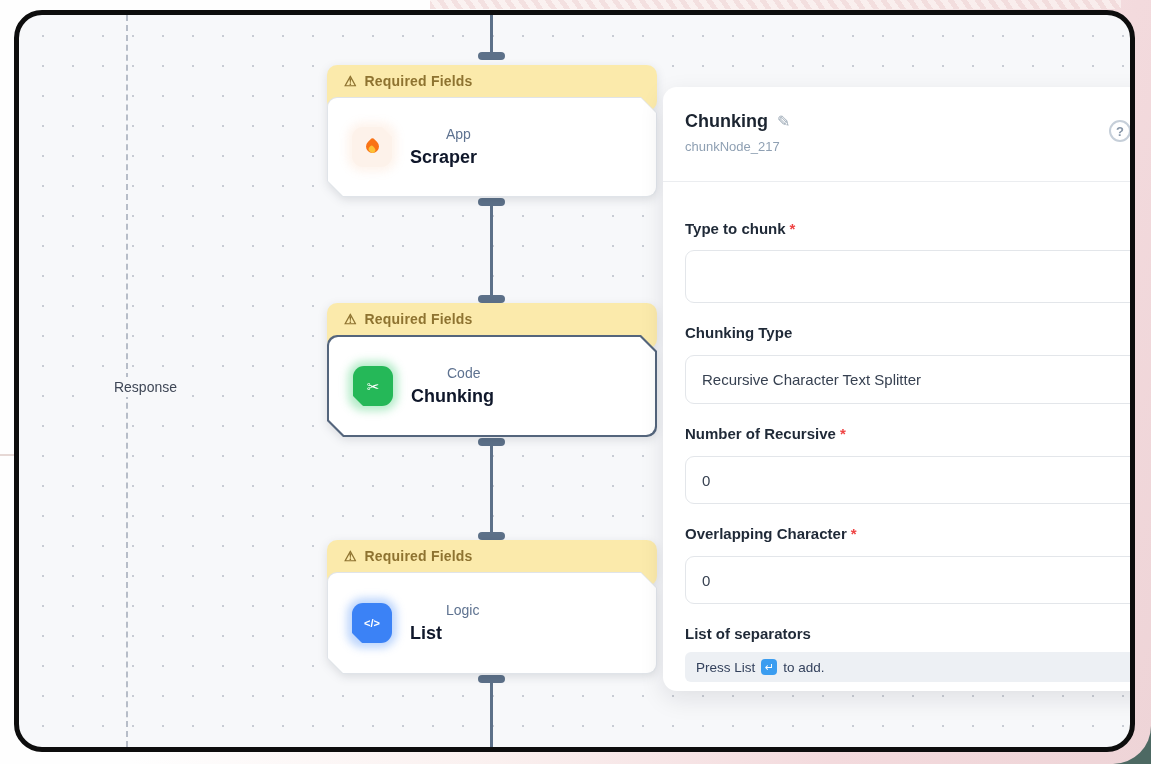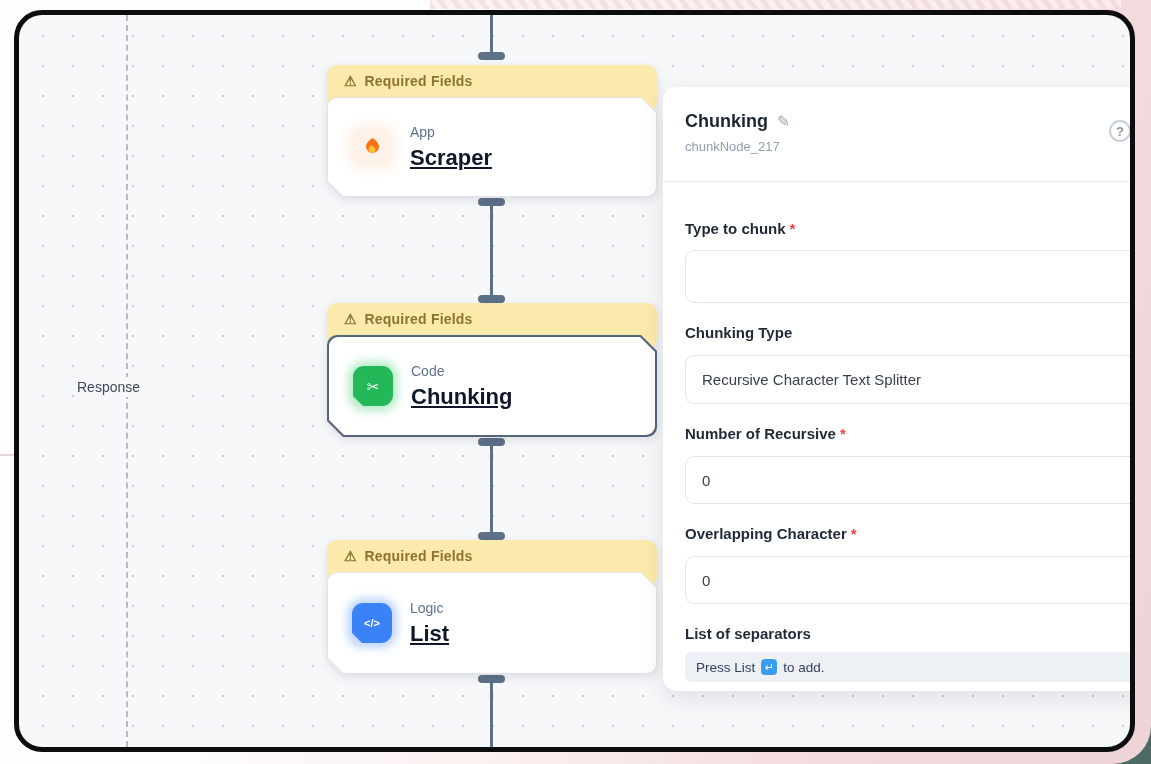--- a/index.html
+++ b/index.html
@@ -12,39 +12,39 @@
   .bg-stripes { position:absolute; left:430px; top:0; right:30px; height:9px; background:repeating-linear-gradient(55deg,#f2dcdc 0 5px,#faf0ef 5px 11px); opacity:.85; }
   .bg-line { position:absolute; left:0; top:454px; width:16px; height:2px; background:#e6d8d5; }
 
   
   .frame { position:absolute; left:14px; top:10px; right:16px; bottom:12px; border:5px solid #0d0d0d; border-radius:28px; background:#f7f8fa; overflow:hidden; }
   .canvas { position:absolute; inset:0;
     background-image:radial-gradient(circle,#c8ccd4 1.1px, transparent 1.4px);
     background-size:30px 30px; background-position:9px 6px; }
 
   .dashed-line { position:absolute; left:107px; top:0; bottom:0; width:0; border-left:2px dashed #b7bdc8; }
-  .response-label { position:absolute; left:58px; top:362px; width:100px; text-align:left; font-size:14px; color:#3f4756; background:#f7f8fa; padding:2px 0; }
+  .response-label { position:absolute; left:58px; top:362px; width:100px; text-align:right; font-size:14px; color:#3f4756; background:#f7f8fa; padding:2px 0; }
 
   
   .edge { position:absolute; width:3px; background:#5d7189; left:471px; }
   .handle { position:absolute; left:459px; width:27px; height:8px; border-radius:4px; background:#5d7189; }
 
   
   .node { position:absolute; left:308px; width:330px; filter:drop-shadow(0 3px 5px rgba(15,23,42,.12)); }
   .banner { height:46px; border-radius:10px; background:#fbeaab; color:#8e7330; font-size:14px; font-weight:bold; display:flex; align-items:flex-start; padding:8px 0 0 17px; }
   .banner .warn-glyph { font-size:14px; margin-right:8px; line-height:17px; }
   .banner .banner-text { line-height:17px; letter-spacing:.2px; }
   .card-outer { position:relative; margin-top:-14px; height:100px; background:#e0e4e9; border-radius:10px;
     clip-path:polygon(0 0, calc(100% - 16px) 0, 100% 16px, 100% 100%, 16px 100%, 0 calc(100% - 16px)); padding:1px; }
   .card-outer.selected { background:#54657c; padding:2px; }
   .card-inner { width:100%; height:100%; background:#ffffff; border-radius:9px;
     clip-path:polygon(0 0, calc(100% - 15px) 0, 100% 15px, 100% 100%, 15px 100%, 0 calc(100% - 15px));
     display:flex; align-items:center; padding-left:24px; gap:18px; }
-  .cat-label { font-size:14px; color:#5e7290; margin-bottom:5px; }
-  .node-title { font-size:22px; font-weight:bold; color:#0f172a;text-decoration:underline; }
+  .cat-label { font-size:14px; color:#5e7290; margin-bottom:5px;margin-left:36px; }
+  .node-title { font-size:18px; font-weight:bold; color:#0f172a; }
 
   
   .tile-wrap { position:relative; width:40px; height:40px; flex:0 0 40px; }
   .tile-wrap .glow { position:absolute; inset:-5px; border-radius:16px; filter:blur(4px); }
   .glow-green { background:rgba(34,197,94,.33); }
   .glow-blue { background:rgba(59,130,246,.33); }
   .glow-peach { background:rgba(249,146,82,.10); }
   .tile { position:absolute; inset:0; border-radius:11px; display:flex; align-items:center; justify-content:center; }
   .tile.bevel-bl { clip-path:polygon(0 0,100% 0,100% 100%,10px 100%,0 calc(100% - 10px)); }
   .tile.bevel-tr { clip-path:polygon(0 0,calc(100% - 10px) 0,100% 10px,100% 100%,0 100%); }

